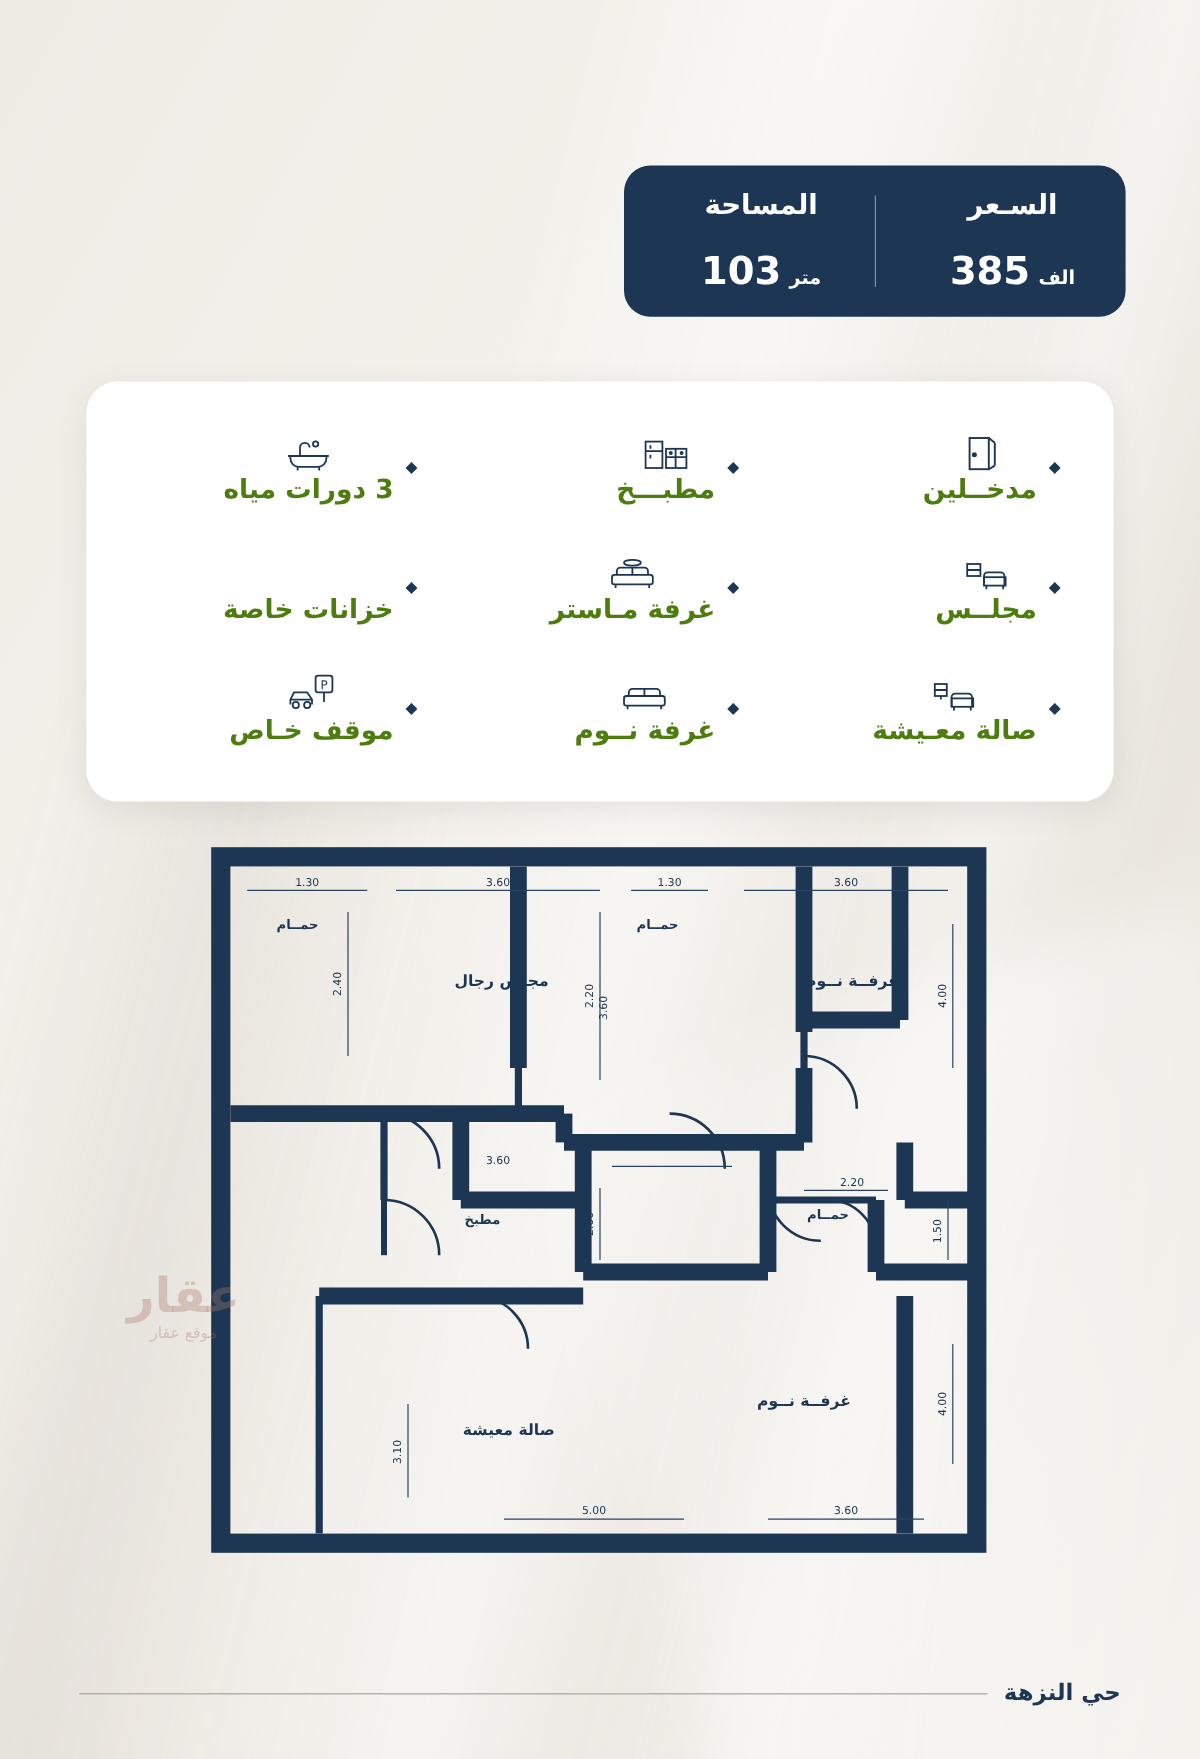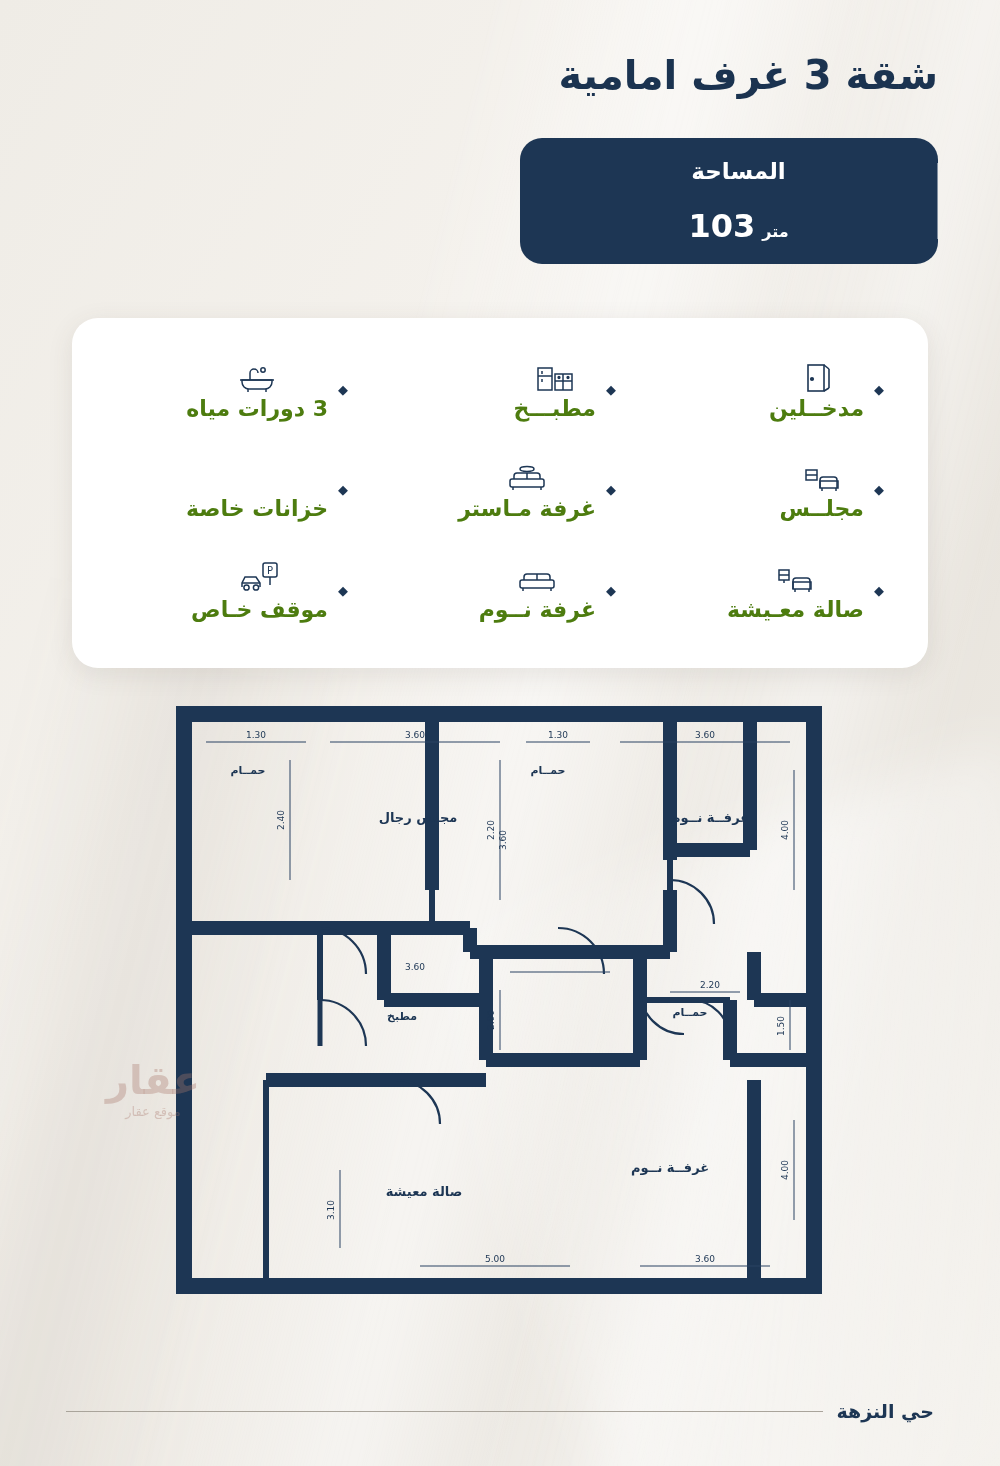--- a/index.html
+++ b/index.html
@@ -218,23 +218,29 @@
 </head>
 <body>
 
 <div class="page">
 
   <div class="bg-streak streak-a"></div>
   <div class="bg-streak streak-b"></div>
   <div class="bg-streak streak-c"></div>
   <div class="bg-streak streak-d"></div>
 
-  <div class="title">شقة 3 غرف امامية</div>
 
   <div class="spec-bar">
+    <div class="spec-cell">
+      <div class="spec-label">السـعر</div>
+      <div class="spec-value">
+        <span class="spec-unit">الف</span>
+        <span>385</span>
+      </div>
+    </div>
     <div class="spec-divider"></div>
     <div class="spec-cell">
       <div class="spec-label">المساحة</div>
       <div class="spec-value">
         <span class="spec-unit">متر</span>
         <span>103</span>
       </div>
     </div>
   </div>
 

